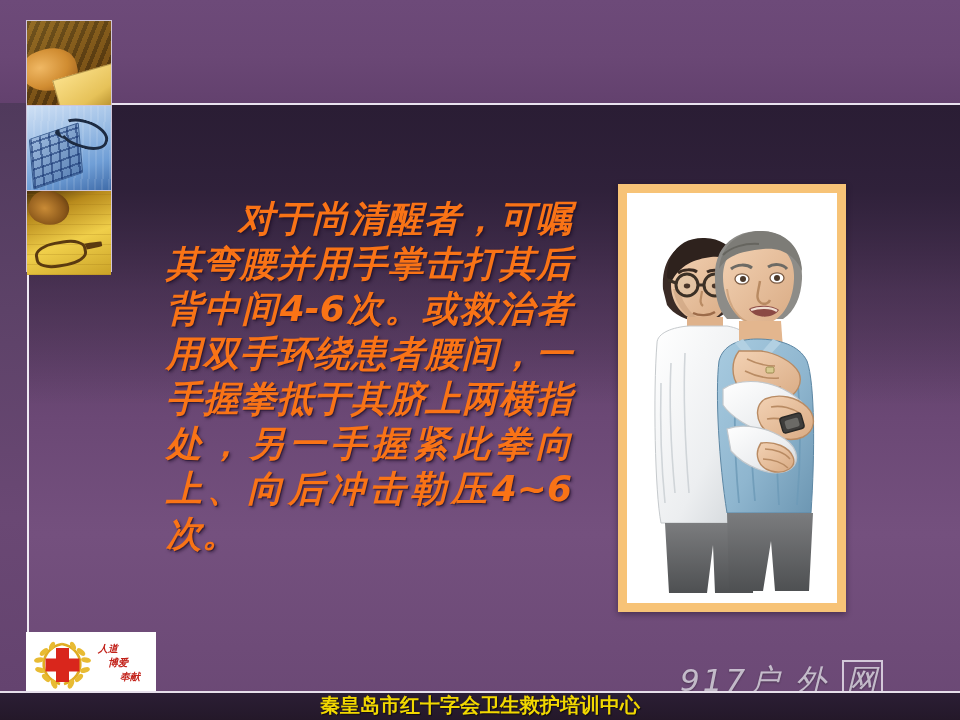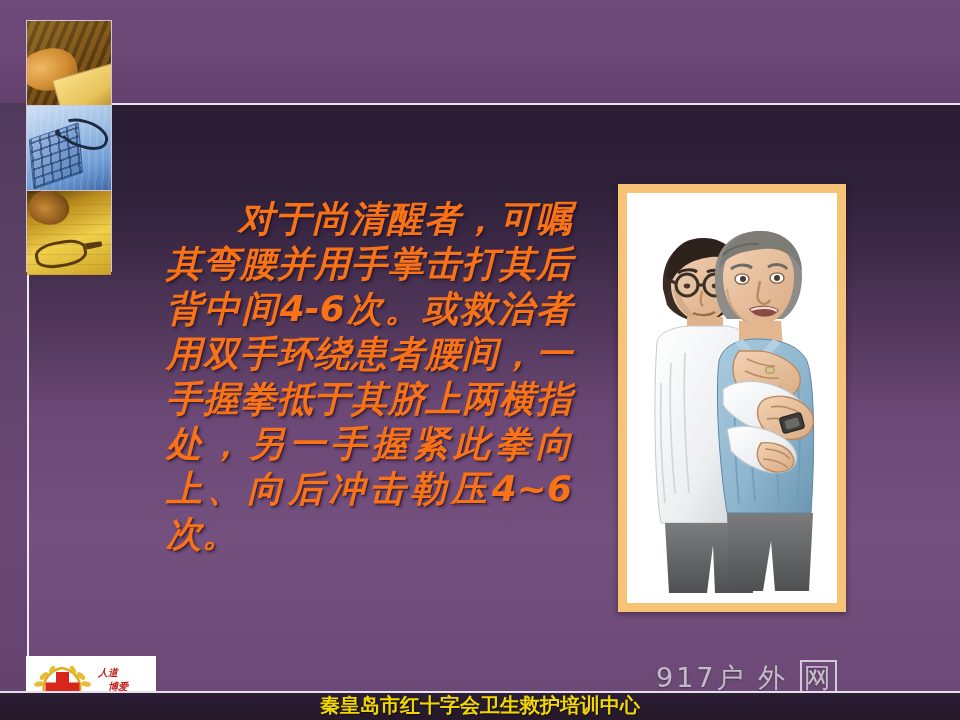--- a/index.html
+++ b/index.html
@@ -240,33 +240,33 @@
   }
   .illus-svg { display: block; width: 100%; height: 100%; }
 
   
   .logo-box {
     position: absolute;
     left: 26px; top: 632px;
     width: 130px; height: 62px;
     background: #0f766e;
     overflow: hidden;
-    margin-top: 24px;
   }
   .logo-svg { display: block; width: 100%; height: 100%; }
 
   
   .wm-main {
     position: absolute;
-    left: 656px; top: 660px;
-    font-size: 27px;
+    left: 680px; top: 660px;
+    font-size: 31px;
     color: rgba(240,238,245,0.72);
     letter-spacing: 3px;
     text-shadow: 0 1px 2px rgba(0,0,0,0.35);
     white-space: nowrap;
+    font-style: italic;
   }
   .wm-main .wm-boxed {
     border: 2px solid rgba(245,243,250,0.75);
     padding: 0 1px 2px 2px;
   }
   .wm-url {
     position: absolute;
     left: 745px; top: 690px;
     font-size: 23px;
     color: rgba(225,222,232,0.80);

